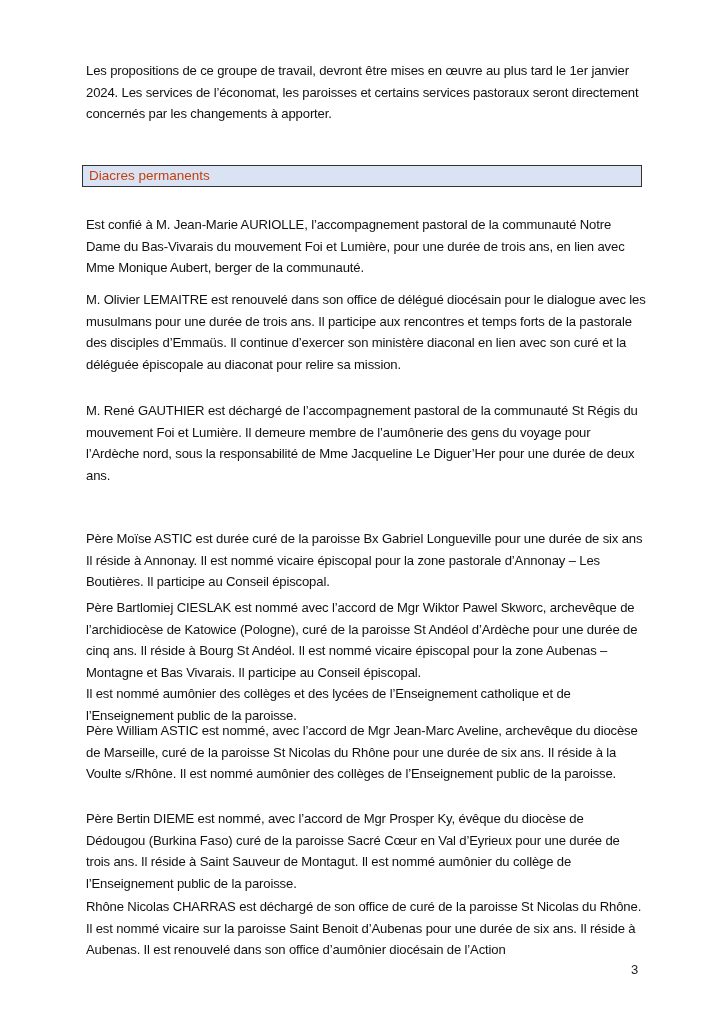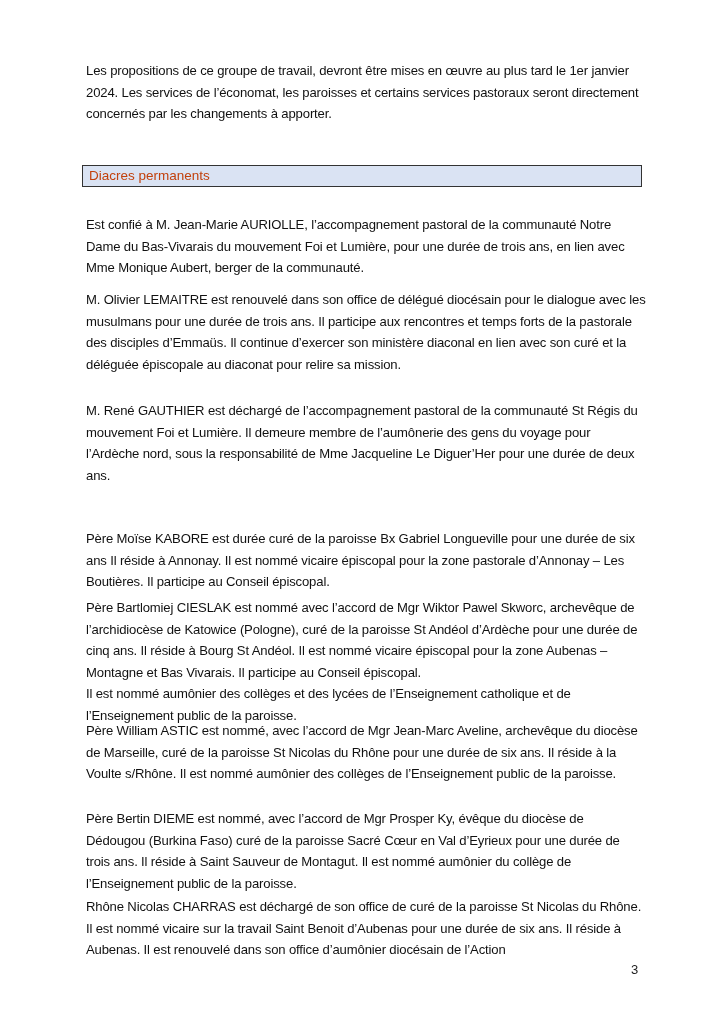--- a/index.html
+++ b/index.html
@@ -21,20 +21,20 @@
 
   <div class="section" style="top:165px;">
     <span>Diacres permanents</span>
   </div>
 
   <div class="para rich" style="top:214px;"><span>Est confié à </span><b>M. Jean-Marie AURIOLLE, l’accompagnement pastoral de la communauté Notre Dame du Bas-Vivarais du mouvement Foi et Lumière,</b><span> pour une durée de trois ans, en lien avec Mme Monique Aubert, berger de la communauté.</span></div>
   <div class="para rich" style="top:289px;"><b>M. Olivier LEMAITRE</b><span> est renouvelé dans son office de </span><b>délégué diocésain pour le dialogue avec les musulmans</b><span> pour une durée de trois ans. Il participe aux rencontres et temps forts de la pastorale des disciples d’Emmaüs. Il continue d’exercer son ministère diaconal en lien avec son curé et la déléguée épiscopale au diaconat pour relire sa mission.</span></div>
   <div class="para rich" style="top:372px;margin-top:28px;"><b>M. René GAUTHIER</b><span> est déchargé de l’accompagnement pastoral de la communauté St Régis du mouvement Foi et Lumière. Il demeure membre de l’aumônerie des gens du voyage pour l’Ardèche nord, sous la responsabilité de Mme Jacqueline Le Diguer’Her pour une durée de deux ans.</span></div>
 
 
-  <div class="para rich" style="top:528px;"><b>Père Moïse KABORE</b><span> est durée </span><b>curé de la paroisse Bx Gabriel Longueville</b><span> pour une durée de six ans Il réside à Annonay. Il est nommé </span><b>vicaire épiscopal pour la zone pastorale d’Annonay – Les Boutières</b><span>. Il participe au Conseil épiscopal.</span></div>
+  <div class="para rich" style="top:528px;"><b>Père Moïse ASTIC</b><span> est durée </span><b>curé de la paroisse Bx Gabriel Longueville</b><span> pour une durée de six ans Il réside à Annonay. Il est nommé </span><b>vicaire épiscopal pour la zone pastorale d’Annonay – Les Boutières</b><span>. Il participe au Conseil épiscopal.</span></div>
   <div class="para rich" style="top:597px;"><b>Père Bartlomiej CIESLAK</b><span> est nommé avec l’accord de Mgr Wiktor Pawel Skworc, archevêque de l’archidiocèse de Katowice (Pologne), </span><b>curé de la paroisse St Andéol d’Ardèche</b><span> pour une durée de cinq ans</span><b>.</b><span> Il réside à Bourg St Andéol. Il est nommé </span><b>vicaire épiscopal pour la zone Aubenas – Montagne et Bas Vivarais</b><span>. Il participe au Conseil épiscopal.</span><br><span>Il est nommé </span><b>aumônier des collèges et des lycées de l’Enseignement catholique et de l’Enseignement public</b><span> de la paroisse.</span></div>
   <div class="para rich" style="top:720px;"><b>Père William ASTIC</b><span> est nommé, avec l’accord de Mgr Jean-Marc Aveline, archevêque du diocèse de Marseille, </span><b>curé de la paroisse St Nicolas du Rhône</b><span> pour une durée de six ans. Il réside à la Voulte s/Rhône. Il est nommé </span><b>aumônier des collèges de l’Enseignement public</b><span> de la paroisse.</span></div>
   <div class="para rich" style="top:808px;"><b>Père Bertin DIEME</b><span> est nommé, avec l’accord de Mgr Prosper Ky, évêque du diocèse de Dédougou (Burkina Faso) </span><b>curé de la paroisse Sacré Cœur en Val d’Eyrieux</b><span> pour une durée de trois ans. Il réside à Saint Sauveur de Montagut. Il est nommé </span><b>aumônier du collège de l’Enseignement public</b><span> de la paroisse.</span></div>
-  <div class="para rich" style="top:896px;"><b>Rhône Nicolas CHARRAS</b><span> est déchargé de son office de curé de la paroisse St Nicolas du Rhône. Il est nommé </span><b>vicaire sur la travail Saint Benoit d’Aubenas</b><span> pour une durée de six ans. Il réside à Aubenas. Il est renouvelé dans son office </span><b>d’aumônier diocésain de l’Action</b></div>
+  <div class="para rich" style="top:896px;"><b>Rhône Nicolas CHARRAS</b><span> est déchargé de son office de curé de la paroisse St Nicolas du Rhône. Il est nommé </span><b>vicaire sur la paroisse Saint Benoit d’Aubenas</b><span> pour une durée de six ans. Il réside à Aubenas. Il est renouvelé dans son office </span><b>d’aumônier diocésain de l’Action</b></div>
 
   <div class="pagenum">3</div>
 </div>
 
 </body></html>

